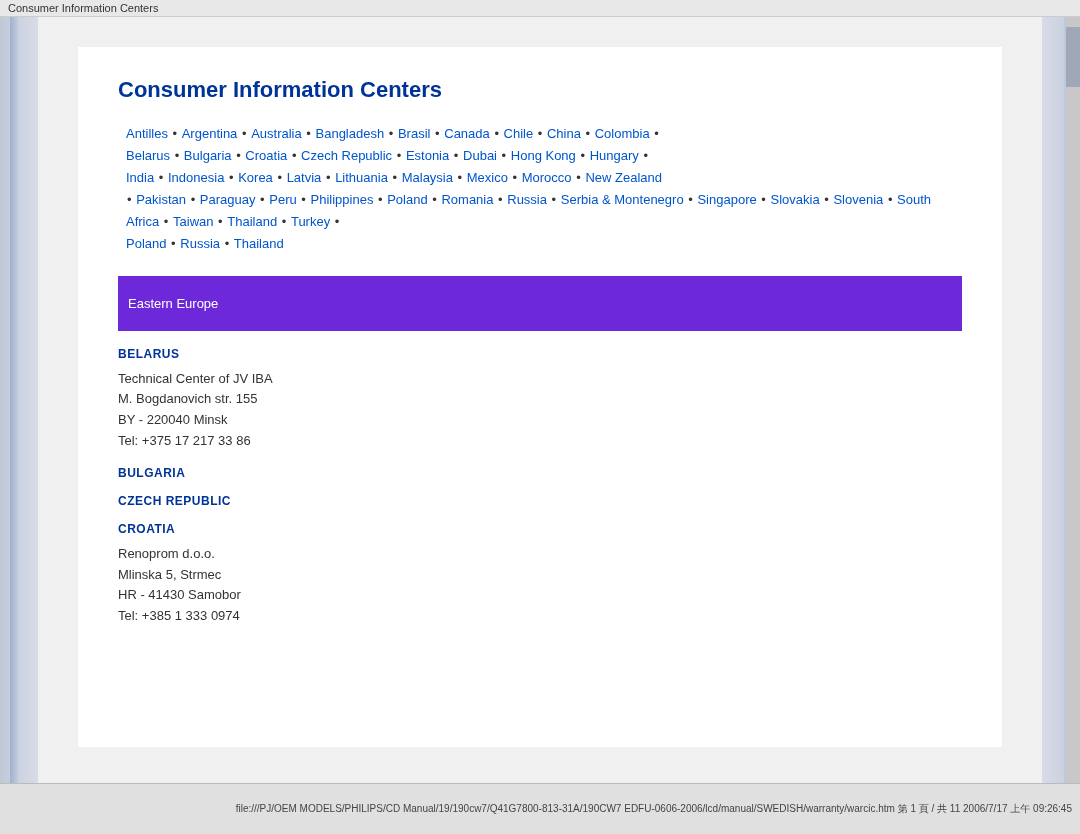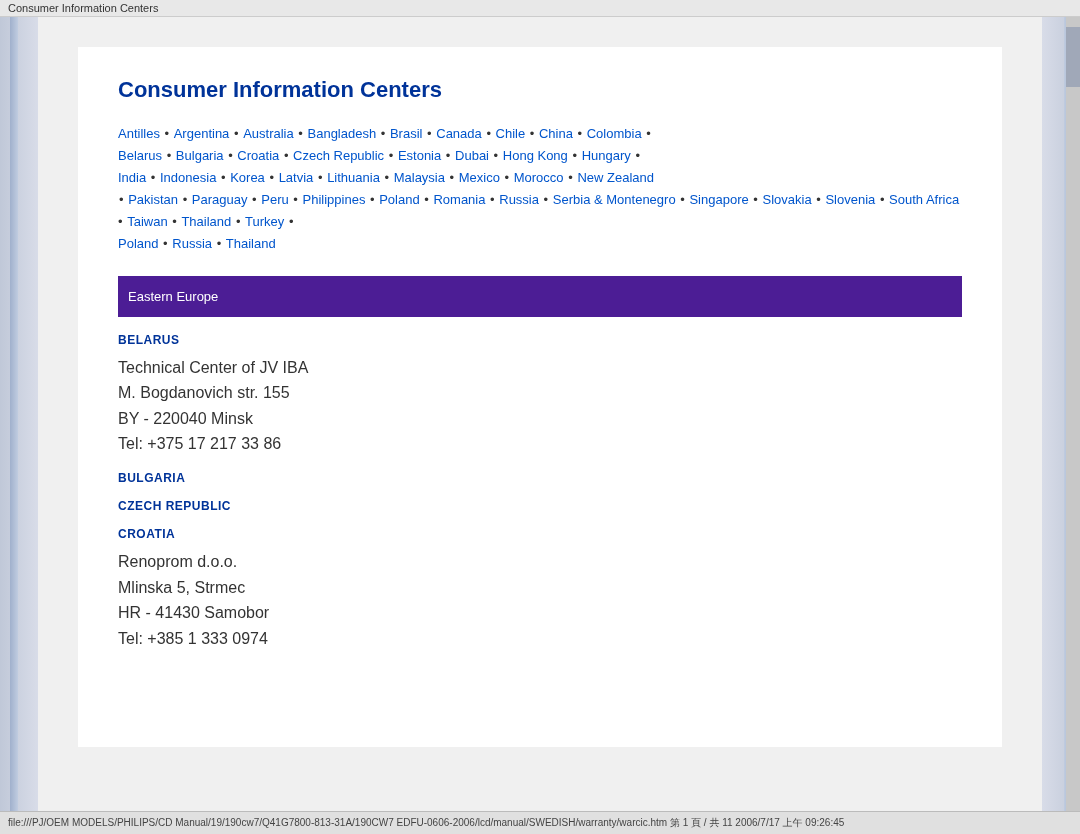--- a/index.html
+++ b/index.html
@@ -98,67 +98,69 @@
       color: #003399;
       font-size: 22px;
       font-weight: bold;
       margin-bottom: 20px;
     }
 
     .nav-links {
       margin-bottom: 20px;
       line-height: 1.7;
       font-size: 13px;
+      margin-left: 8px;
     }
 
     .nav-links a {
       color: #0055cc;
       text-decoration: none;
     }
 
     .nav-links span.bullet {
       color: #333;
       margin: 0 1px;
     }
 
     .section-header {
-      background-color: #4c1d95;
+      background-color: #6d28d9;
       color: #ffffff;
-      padding: 13px 10px;
+      padding: 20px 10px;
       font-size: 13px;
       font-weight: normal;
       margin-bottom: 16px;
       margin-top: 10px;
     }
 
     .country-heading {
       color: #003399;
       font-size: 12px;
       font-weight: bold;
       margin-bottom: 8px;
       margin-top: 14px;
       letter-spacing: 0.5px;
     }
 
     .country-info {
-      font-size: 16px;
+      font-size: 13px;
       color: #333;
       line-height: 1.6;
       margin-bottom: 14px;
     }
 
     #status-bar {
       background-color: #e0e0e0;
       border-top: 1px solid #bbb;
-      padding: 4px 8px;
+      padding: 18px 8px;
       font-size: 10px;
       color: #444;
       flex-shrink: 0;
       white-space: nowrap;
       overflow: hidden;
+      text-align: right;
     }
   </style>
 </head>
 <body>
 
 <div id="title-bar">
   <span>Consumer Information Centers</span>
 </div>
 
 <div id="main-layout">

